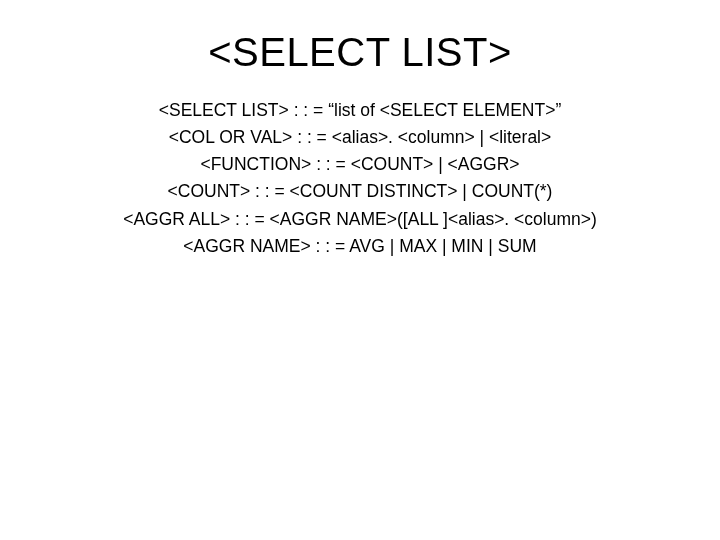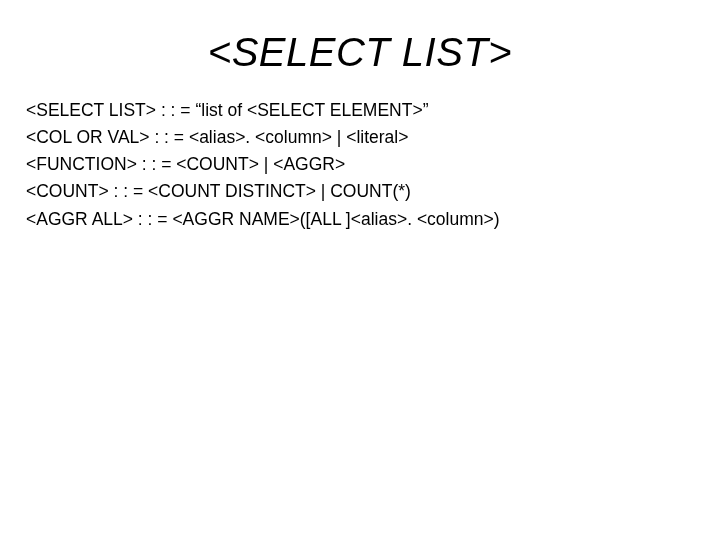--- a/index.html
+++ b/index.html
@@ -16,36 +16,37 @@
     padding: 30px 26px 20px 26px;
     width: 720px;
     height: 540px;
   }
   .title {
     text-align: center;
     font-size: 40px;
     font-weight: 400;
     margin: 0 0 22px 0;
     letter-spacing: 0.5px;
-    font-style: italic;
   }
   .rules {
     font-size: 17.5px;
     line-height: 1.55;
+    text-align: center;
   }
   .rule {
     white-space: nowrap;
   }
   .b { font-weight: normal; }
 </style>
 </head>
 <body>
 
 <div class="page">
   <h1 class="title">&lt;SELECT LIST&gt;</h1>
   <div class="rules" id="rules-container">
       <div class="rule"><span>&lt;SELECT LIST&gt; : : = “list of &lt;SELECT ELEMENT&gt;”</span></div>
       <div class="rule"><span>&lt;COL OR VAL&gt; : : = &lt;alias&gt;. &lt;column&gt; | &lt;literal&gt;</span></div>
       <div class="rule"><span>&lt;FUNCTION&gt; : : = &lt;COUNT&gt; | &lt;AGGR&gt;</span></div>
       <div class="rule"><span>&lt;COUNT&gt; : : = &lt;COUNT DISTINCT&gt; | </span><span class="b">COUNT</span><span>(*)</span></div>
       <div class="rule"><span>&lt;AGGR ALL&gt; : : = &lt;AGGR NAME&gt;([</span><span class="b">ALL </span><span>]&lt;alias&gt;. &lt;column&gt;)</span></div>
+      <div class="rule"><span>&lt;AGGR NAME&gt; : : = </span><span class="b">AVG </span><span>| </span><span class="b">MAX </span><span>| </span><span class="b">MIN </span><span>| </span><span class="b">SUM</span></div>
     </div>
 </div>
 
 </body></html>

